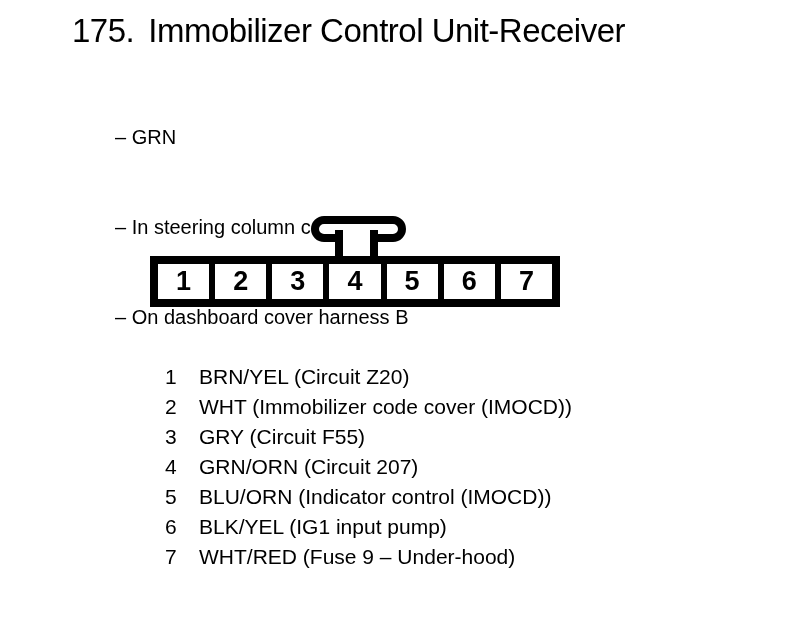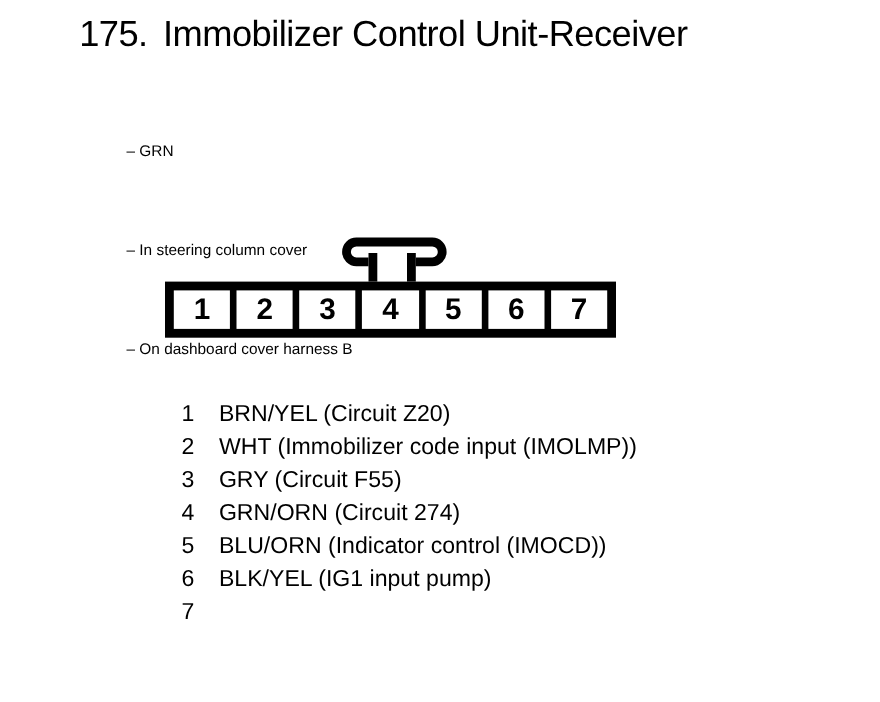--- a/index.html
+++ b/index.html
@@ -28,21 +28,21 @@
     letter-spacing: -0.5px;
     white-space: nowrap;
     margin-left: 44px;
   }
 
   
   .notes {
     position: absolute;
     left: 115px;
     top: 62px;
-    font-size: 14px;
+    font-size: 20px;
     line-height: 30px;
     white-space: pre;
   }
 
   
   .connector-figure { position: absolute; left: 0; top: 0; }
 
   .tab-bar {
     position: absolute;
     left: 311px;
@@ -130,36 +130,37 @@
     </div>
   </div>
 
   <div class="pin-list">
     <div class="pin-row">
       <span class="pin-num">1</span>
       <span class="pin-desc">BRN/YEL (Circuit Z20)</span>
     </div>
     <div class="pin-row">
       <span class="pin-num">2</span>
-      <span class="pin-desc">WHT (Immobilizer code input (IMOLMP))</span>
+      <span class="pin-desc">WHT (Immobilizer code cover (IMOCD))</span>
     </div>
     <div class="pin-row">
       <span class="pin-num">3</span>
       <span class="pin-desc">GRY (Circuit F55)</span>
     </div>
     <div class="pin-row">
       <span class="pin-num">4</span>
-      <span class="pin-desc">GRN/ORN (Circuit 274)</span>
+      <span class="pin-desc">GRN/ORN (Circuit 207)</span>
     </div>
     <div class="pin-row">
       <span class="pin-num">5</span>
       <span class="pin-desc">BLU/ORN (Indicator control (IMOCD))</span>
     </div>
     <div class="pin-row">
       <span class="pin-num">6</span>
       <span class="pin-desc">BLK/YEL (IG1 input pump)</span>
     </div>
     <div class="pin-row">
       <span class="pin-num">7</span>
+      <span class="pin-desc">WHT/RED (Fuse 9 – Under-hood)</span>
     </div>
   </div>
 
 </div>
 
 </body></html>

